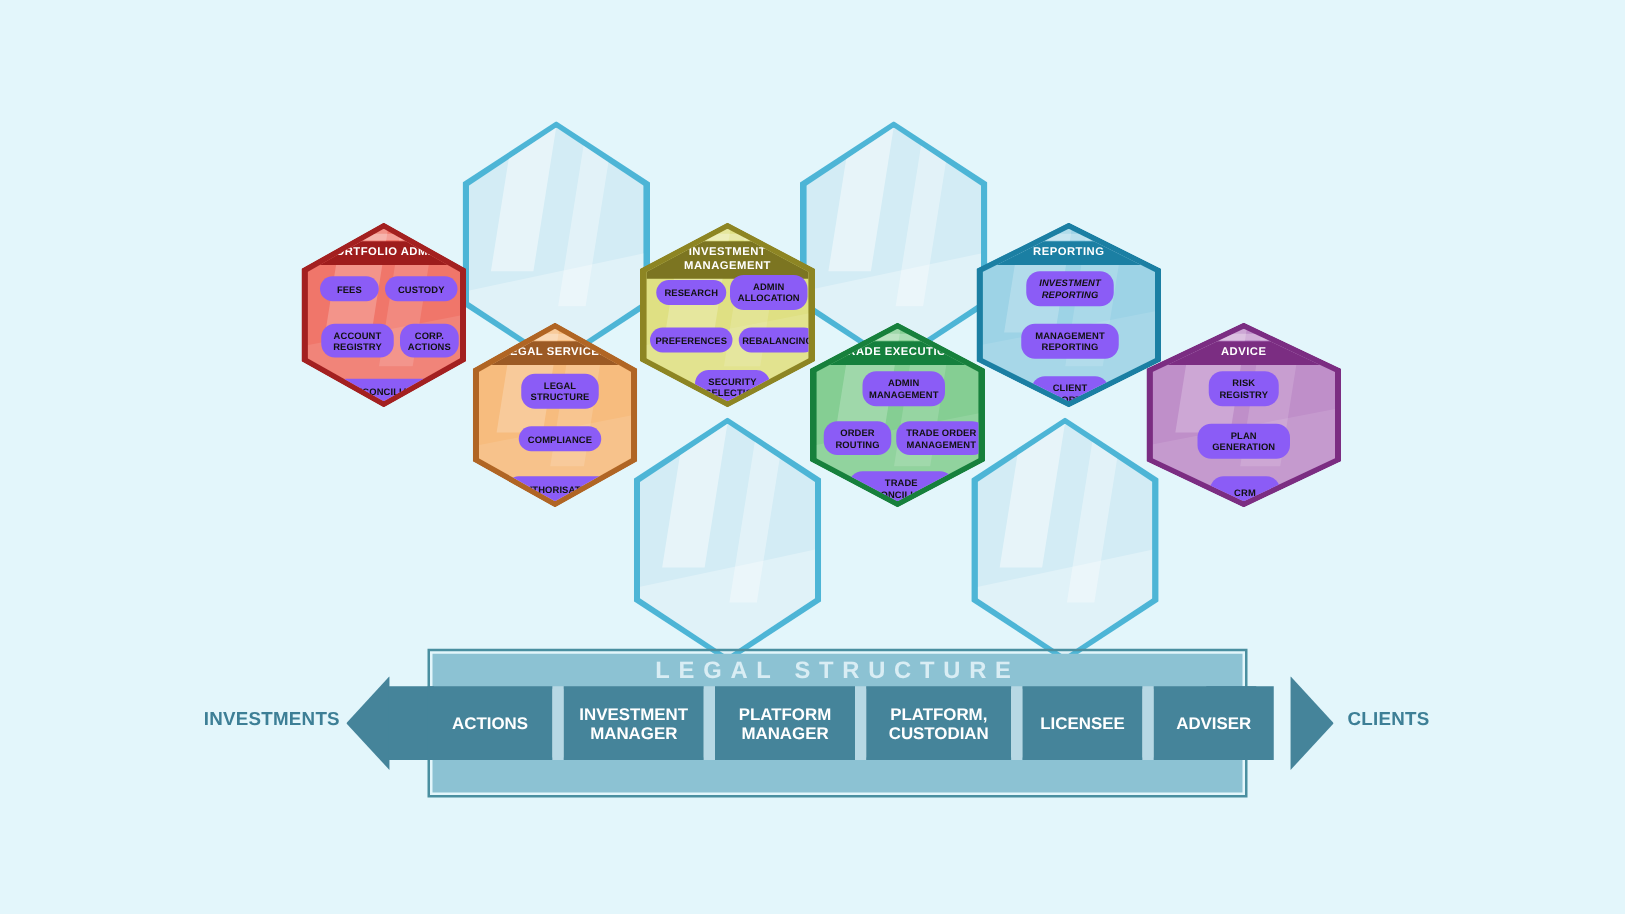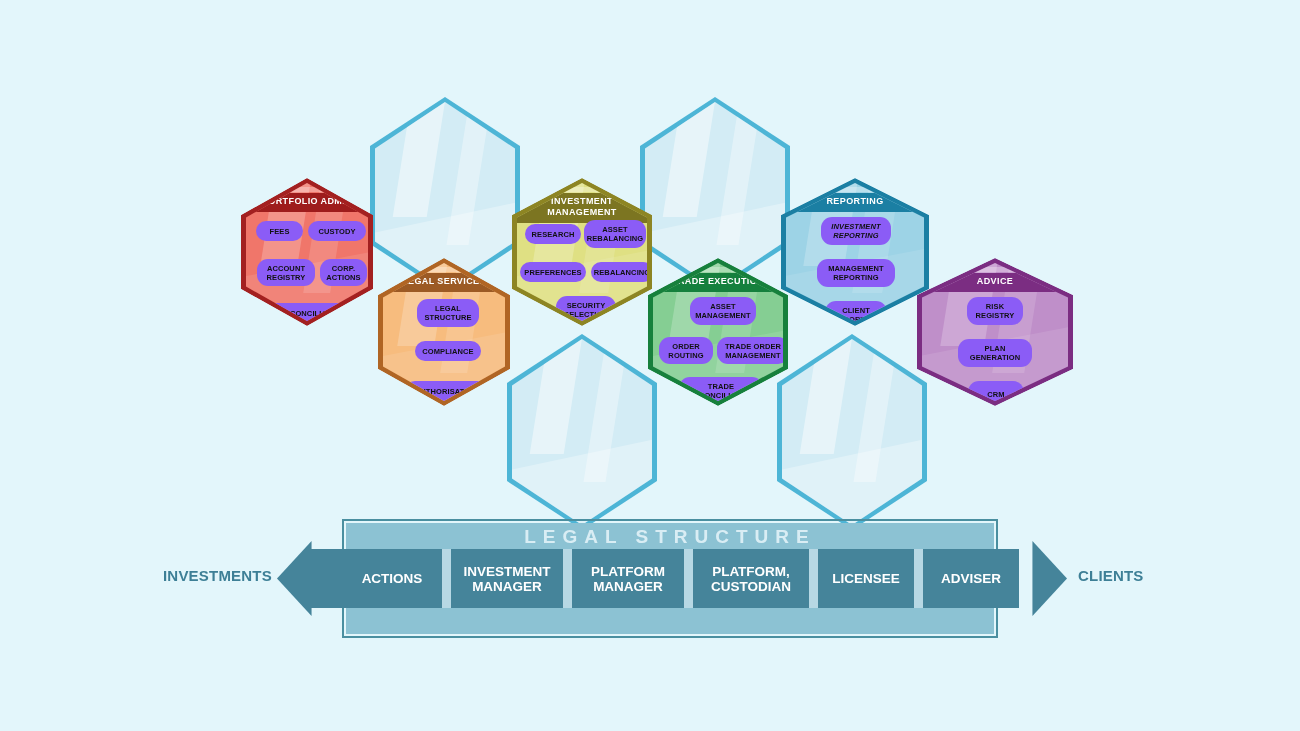--- a/index.html
+++ b/index.html
@@ -246,39 +246,39 @@
     <div class="hexborder" style="background:#8d8523;"></div>
     <div class="hexinner" style="background:#dfe083;">
       <div class="sheen"></div>
         <div class="sheen2"></div>
         <div class="sheen3"></div>
       <div class="hdrband" style="background:#7c7521;"></div>
       <div class="toptab"></div>
       <div class="hdr">INVESTMENT MANAGEMENT</div>
       <div class="pills">
         <div class="pill" style="left:8px;top:-2px;width:56px;height:20px;">RESEARCH</div>
-        <div class="pill" style="left:67px;top:-6px;width:62px;height:28px;">ASSET REBALANCING</div>
+        <div class="pill" style="left:67px;top:-6px;width:62px;height:28px;">ADMIN ALLOCATION</div>
         <div class="pill" style="left:3px;top:36px;width:66px;height:20px;">PREFERENCES</div>
         <div class="pill" style="left:74px;top:36px;width:62px;height:20px;">REBALANCING</div>
         <div class="pill" style="left:39px;top:70px;width:60px;height:28px;">SECURITY SELECTION</div>
       </div>
     </div>
   </div>
 
   <div class="hex" style="left:648px;top:258px;width:140px;height:148px;">
     <div class="hexborder" style="background:#17803c;"></div>
     <div class="hexinner" style="background:#85ce93;">
       <div class="sheen"></div>
         <div class="sheen2"></div>
         <div class="sheen3"></div>
       <div class="hdrband" style="background:#15803d;"></div>
       <div class="toptab"></div>
       <div class="hdr">TRADE EXECUTION</div>
       <div class="pills">
-        <div class="pill" style="left:37px;top:2px;width:66px;height:28px;">ASSET MANAGEMENT</div>
+        <div class="pill" style="left:37px;top:2px;width:66px;height:28px;">ADMIN MANAGEMENT</div>
         <div class="pill" style="left:6px;top:42px;width:54px;height:27px;">ORDER ROUTING</div>
         <div class="pill" style="left:64px;top:42px;width:72px;height:27px;">TRADE ORDER MANAGEMENT</div>
         <div class="pill" style="left:26px;top:82px;width:84px;height:28px;">TRADE RECONCILIATION</div>
       </div>
     </div>
   </div>
 
   <div class="hex" style="left:781px;top:178px;width:148px;height:148px;">
     <div class="hexborder" style="background:#1b7fa3;"></div>
     <div class="hexinner" style="background:#9dd3e6;">

